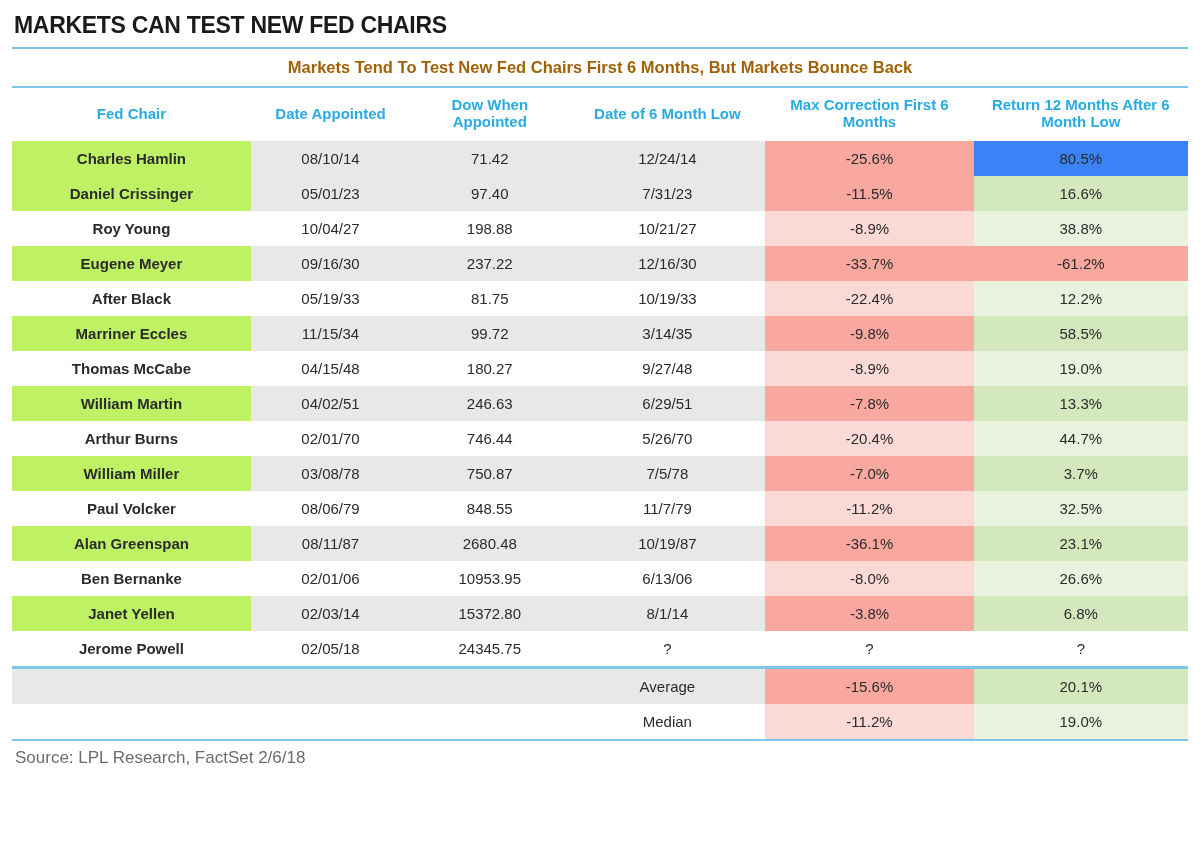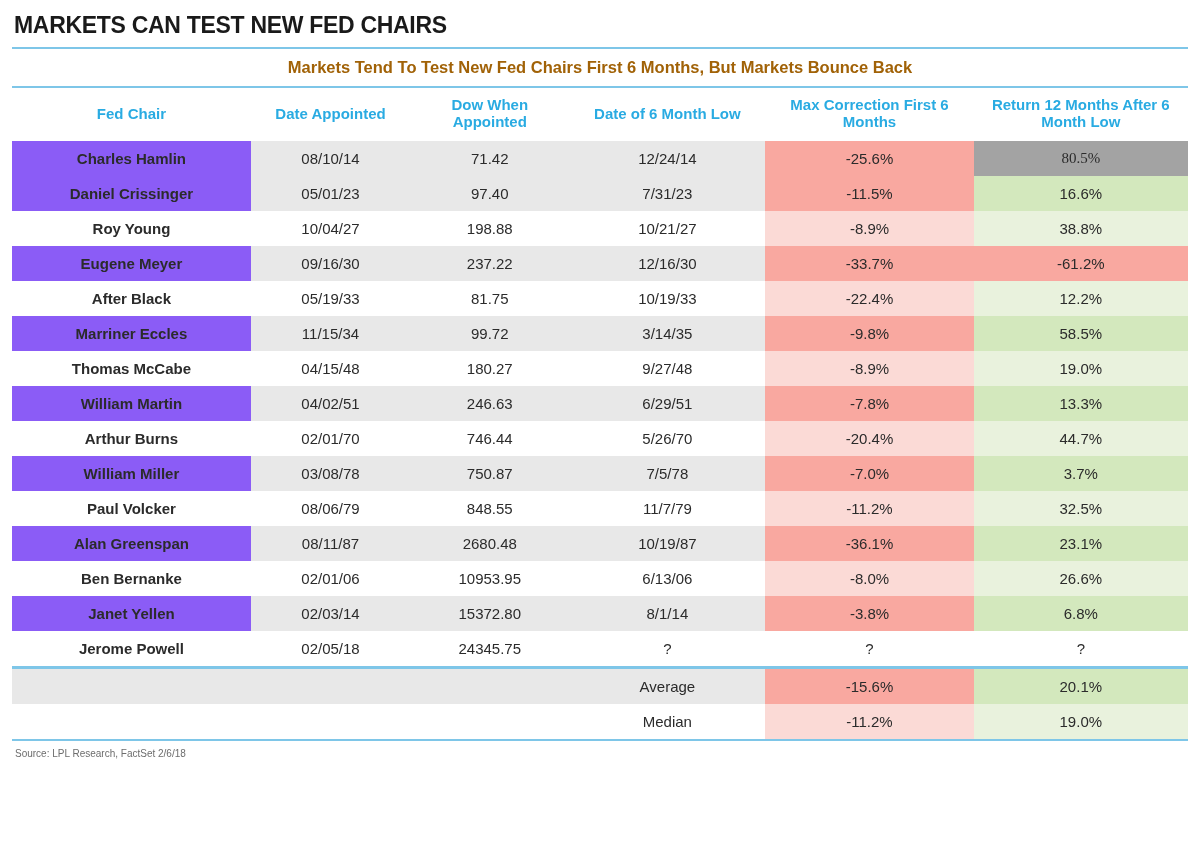--- a/index.html
+++ b/index.html
@@ -67,37 +67,37 @@
     vertical-align: middle;
   }
   td.chair {
     color: #29abe2;
     font-weight: bold;
     font-size: 15.5px;
   }
   tr.alt td {
     background: #e8e8e8;
   }
-  tr.alt td.chair { background: #8b5cf6; }
+  tr.alt td.chair { background: #bef264; }
   .col-chair   { width: 19.5%; }
   .col-date    { width: 13%; }
   .col-dow     { width: 13%; }
   .col-low     { width: 16%; }
   .col-corr    { width: 17%; }
   .col-ret     { width: 17.5%; }
   .rule-thick {
     border-top: 3px solid #7ec6e8;
     height: 0;
   }
   .rule-thin {
     border-top: 2px solid #7ec6e8;
     height: 0;
   }
   .source {
-    font-size: 10px;
+    font-size: 17px;
     color: #6d6d6d;
     padding: 7px 0 0 3px;
   }
   .summary td { height: 27px; }
 </style>
 </head>
 <body>
 
 <div class="page">
 
@@ -126,21 +126,21 @@
         <th>Return 12 Months After 6 Month Low</th>
       </tr>
     </thead>
     <tbody id="table-body">
         <tr class="alt">
           <td class="chair">Charles Hamlin</td>
           <td>08/10/14</td>
           <td>71.42</td>
           <td>12/24/14</td>
           <td style="background: rgb(249, 168, 160);">-25.6%</td>
-          <td style="background: #a3a3a3; font-family: Liberation Serif, serif;">80.5%</td>
+          <td style="background: #3b82f6;">80.5%</td>
         </tr>
         <tr class="alt">
           <td class="chair">Daniel Crissinger</td>
           <td>05/01/23</td>
           <td>97.40</td>
           <td>7/31/23</td>
           <td style="background: rgb(249, 168, 160);">-11.5%</td>
           <td style="background: rgb(211, 232, 189);">16.6%</td>
         </tr>
         <tr>

